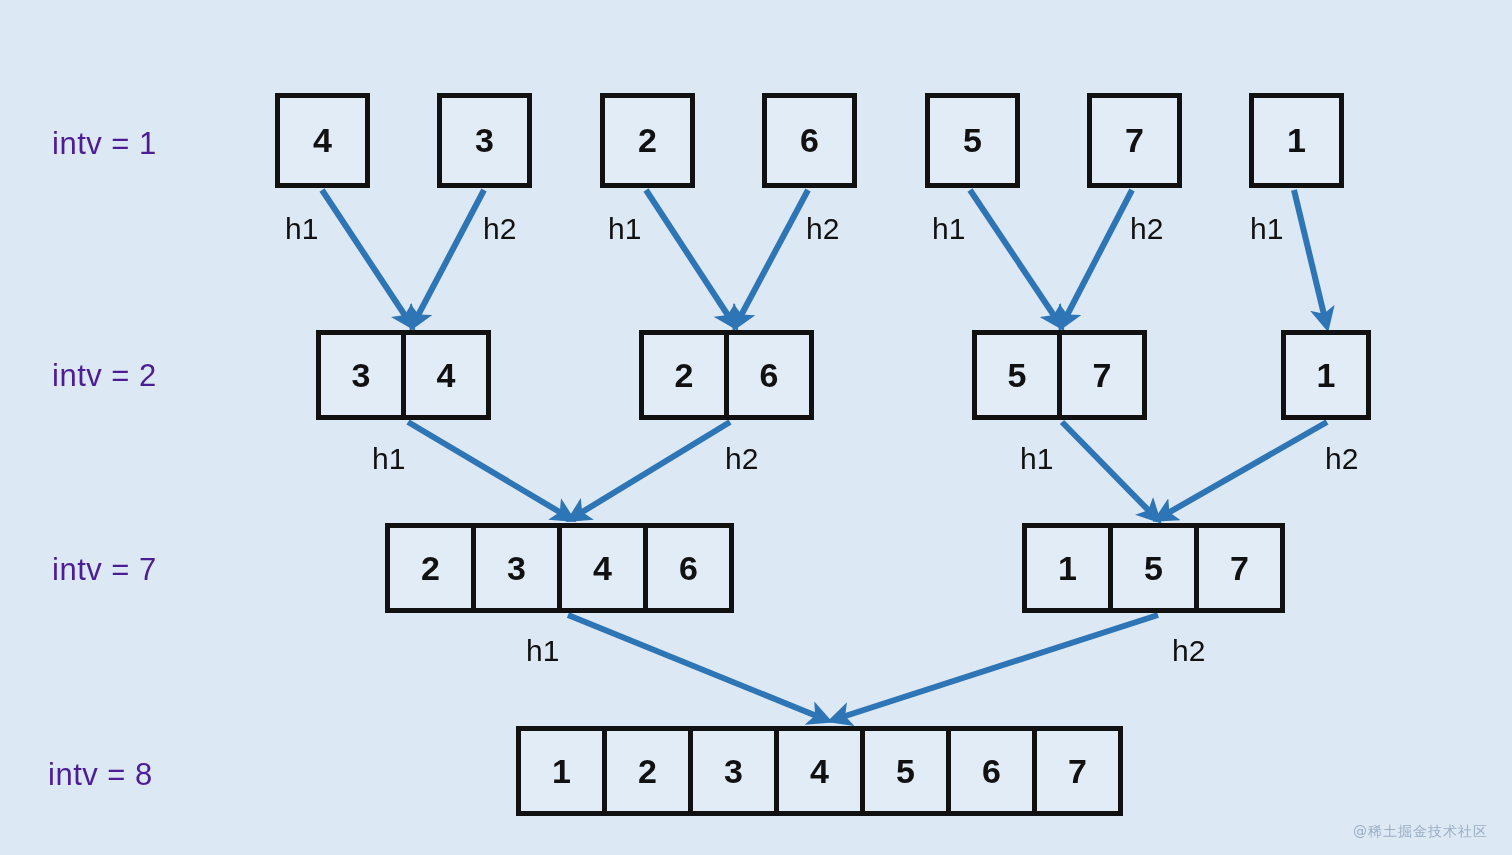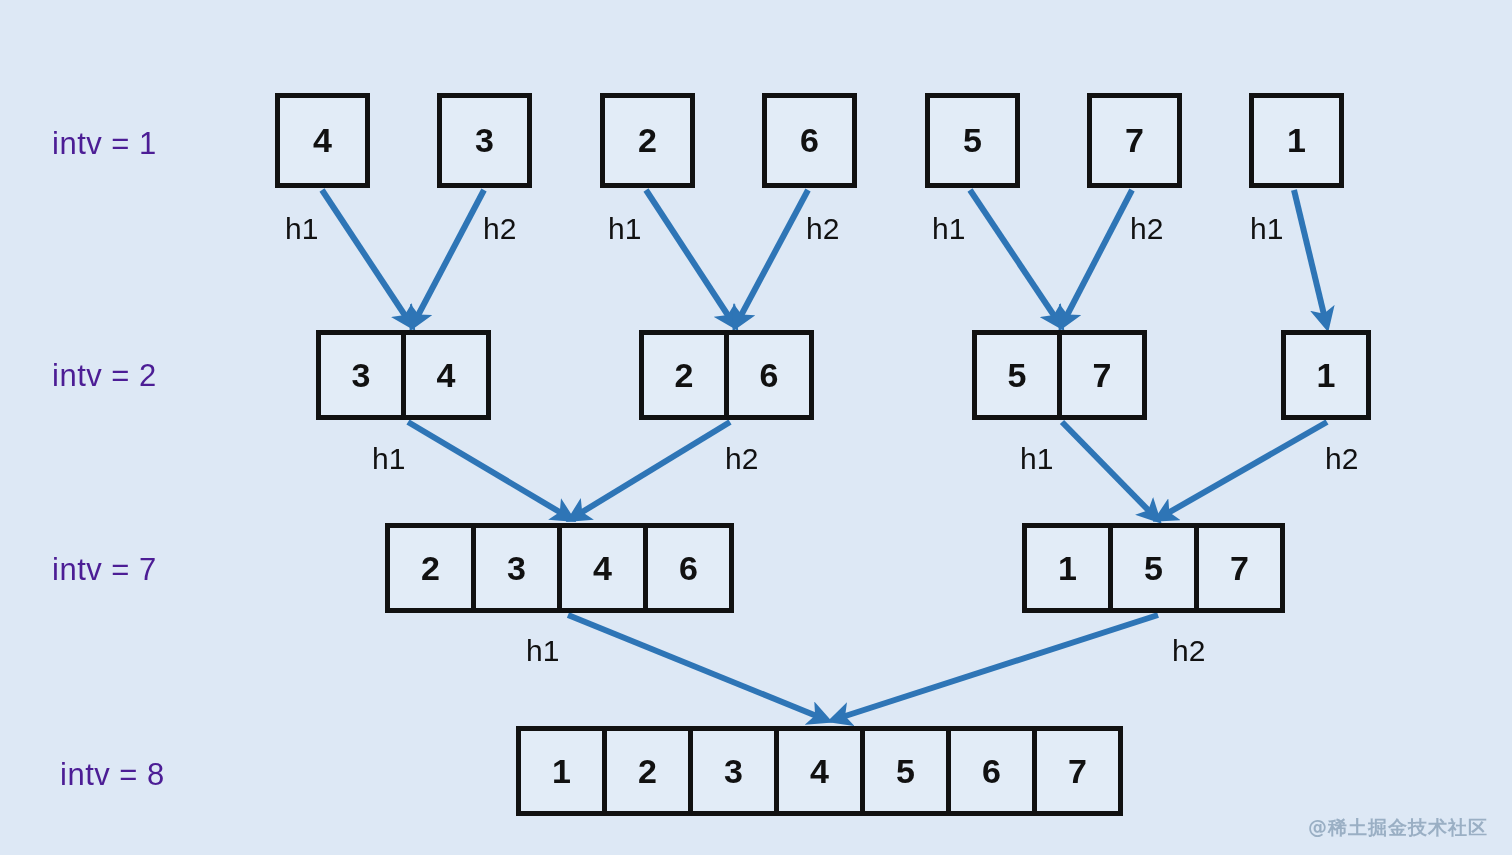--- a/index.html
+++ b/index.html
@@ -65,25 +65,24 @@
     position: absolute;
     font-size: 30px;
     color: #111111;
     white-space: nowrap;
   }
   
   #watermark {
     position: absolute;
     right: 24px;
     bottom: 14px;
-    font-size: 19px;
+    font-size: 14px;
     color: #9aafc4;
     letter-spacing: 1px;
     font-family: "DejaVu Sans", sans-serif;
-    font-weight: bold;
   }
 </style>
 </head>
 <body>
 
 <div id="stage">
 
   <svg id="arrow-layer" viewBox="0 0 1512 855" width="1512" height="855" xmlns="http://www.w3.org/2000/svg">
     <defs>
       <marker id="arrowhead" markerWidth="4.2" markerHeight="4.2" refX="2.6" refY="2.1" orient="auto" markerUnits="strokeWidth">
@@ -164,21 +163,21 @@
         <div class="cell" style="width: 91px; height: 90px;">4</div>
         <div class="cell" style="width: 91px; height: 90px;">6</div>
       </div>
       <div class="array-group" style="left: 1022px; top: 523px;">
         <div class="cell" style="width: 91px; height: 90px;">1</div>
         <div class="cell" style="width: 91px; height: 90px;">5</div>
         <div class="cell" style="width: 91px; height: 90px;">7</div>
       </div>
       <div class="h-label" style="left: 526px; top: 634px;">h1</div>
       <div class="h-label" style="left: 1172px; top: 634px;">h2</div>
-      <div class="row-label" style="left: 60px; top: 757px;">intv = 8</div>
+      <div class="row-label" style="left: 48px; top: 757px;">intv = 8</div>
       <div class="array-group" style="left: 516px; top: 726px;">
         <div class="cell" style="width: 91px; height: 90px;">1</div>
         <div class="cell" style="width: 91px; height: 90px;">2</div>
         <div class="cell" style="width: 91px; height: 90px;">3</div>
         <div class="cell" style="width: 91px; height: 90px;">4</div>
         <div class="cell" style="width: 91px; height: 90px;">5</div>
         <div class="cell" style="width: 91px; height: 90px;">6</div>
         <div class="cell" style="width: 91px; height: 90px;">7</div>
       </div>
     </div>

